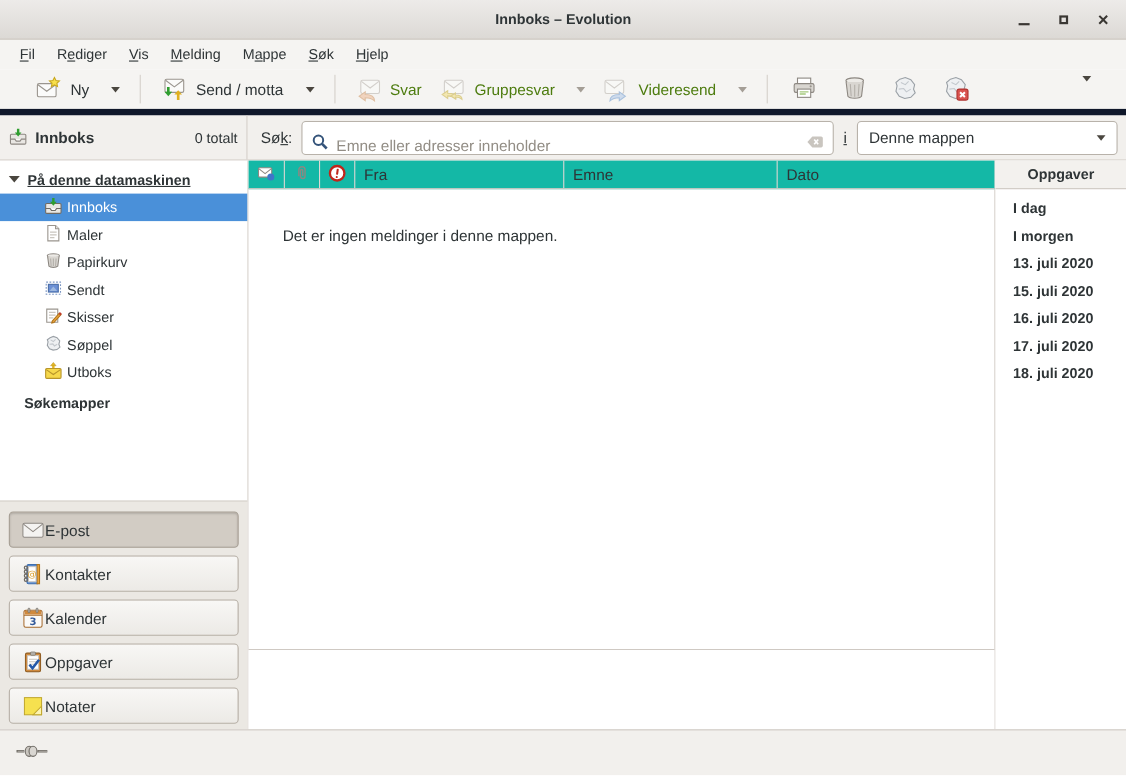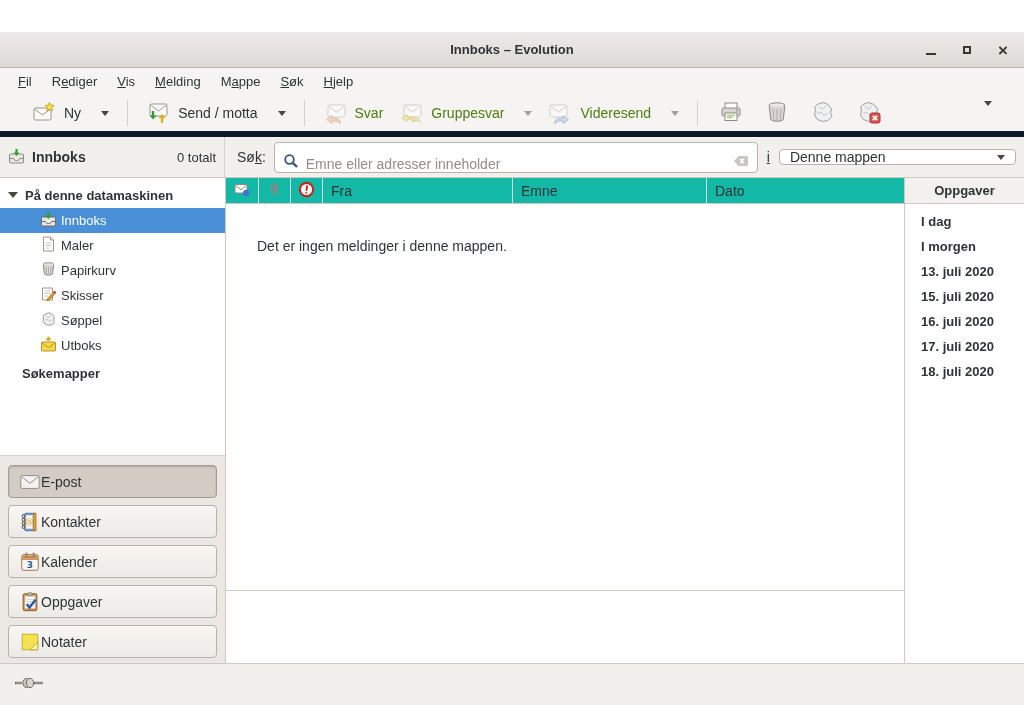--- a/index.html
+++ b/index.html
@@ -1,21 +1,21 @@
 <!DOCTYPE html>
 <html><head>
 <meta charset="utf-8">
 <style>
   * { margin:0; padding:0; box-sizing:border-box; }
   html,body { width:1024px; height:705px; }
   body { font-family:"Liberation Sans","DejaVu Sans",sans-serif; font-size:13px; color:#2e3436; background:#fff; }
   .window { width:1024px; height:705px; display:flex; flex-direction:column; overflow:hidden; background:#fff; }
 
   
-  .titlebar { height:36px; flex:0 0 36px; background:linear-gradient(#edebe9,#dcd9d5); border-bottom:1px solid #bdb6ae; display:flex; align-items:center; position:relative;margin-top:32px; }
+  .titlebar { height:36px; flex:0 0 36px; background:linear-gradient(#edebe9,#dcd9d5); border-bottom:1px solid #bdb6ae; display:flex; align-items:center; position:relative; }
   .title { position:absolute; left:0; right:0; text-align:center; font-weight:bold; font-size:13px; color:#2e3436; }
   .win-controls { position:absolute; right:10px; top:0; height:36px; display:flex; align-items:center; gap:14px; }
   .wc { width:22px; height:22px; display:flex; align-items:center; justify-content:center; cursor:default; color:#3a3733; }
   .wc .min-glyph { width:10px; height:2px; background:#3a3733; margin-top:8px; }
   .wc .max-glyph { width:8px; height:8px; border:2px solid #3a3733; }
   .wc .close-glyph { font-size:17px; font-weight:bold; line-height:1; }
 
   
   .menubar { height:27px; flex:0 0 27px; background:#f5f4f2; display:flex; align-items:center; padding-left:8px; }
   .menu-item { padding:4px 10px; cursor:default; }
@@ -36,30 +36,30 @@
   
   .searchbar { height:41px; flex:0 0 41px; background:#f2f0ed; border-bottom:1px solid #cfc9c3; display:flex; align-items:center; }
   .folderinfo { width:225px; flex:0 0 225px; height:100%; border-right:1px solid #d5d0ca; display:flex; align-items:center; padding:0 8px; gap:7px; }
   .folderinfo .fname { font-weight:bold; font-size:14px; }
   .folderinfo .fcount { margin-left:auto; font-size:13px; }
   .search-label { margin:0 8px 0 12px; font-size:14px; }
   .search-entry { width:484px; height:31px; background:#fff; border:1px solid #b8b2aa; border-radius:4px; display:flex; align-items:flex-end; padding:0 8px; gap:7px; }
   .search-entry input { border:none; outline:none; flex:1; font-size:14px; font-family:inherit; color:#2e3436; background:transparent; }
   .search-entry input::placeholder { color:#928d85; }
   .scope-label { margin:0 9px; font-size:14px; }
-  .combo { flex:1; height:16px; margin-right:8px; background:#fff; border:1px solid #b8b2aa; border-radius:4px; display:flex; align-items:center; padding:0 10px; font-size:14px; }
+  .combo { flex:1; height:31px; margin-right:8px; background:#fff; border:1px solid #b8b2aa; border-radius:4px; display:flex; align-items:center; padding:0 10px; font-size:14px; }
   .combo .arrow-down { margin-left:auto; }
 
   
   .content { flex:1; display:flex; min-height:0; }
 
   
   .sidebar { width:226px; flex:0 0 226px; border-right:1px solid #cdc7c0; display:flex; flex-direction:column; background:#fff; }
   .foldertree { flex:1; padding-top:4px; overflow:hidden; }
-  .tree-root { display:flex; align-items:center; gap:7px; height:26px; padding-left:8px; font-weight:bold; }
+  .tree-root { display:flex; align-items:center; gap:7px; height:26px; padding-left:8px; font-weight:bold;text-decoration:underline; }
   .expander { width:0; height:0; border-left:5px solid transparent; border-right:5px solid transparent; border-top:6px solid #4a463f; }
   .tree-row { display:flex; align-items:center; gap:4px; height:25px; padding-left:40px; cursor:default; }
   .tree-row.selected { background:#4a90d9; color:#fff; }
   .tree-row svg { flex:0 0 auto; }
   .tree-section { font-weight:bold; height:26px; display:flex; align-items:center; padding-left:22px; margin-top:2px; }
 
   .switcher { flex:0 0 208px; background:#ebe8e3; border-top:1px solid #d6d1cb; padding:9px 8px 0 8px; display:flex; flex-direction:column; gap:7px; }
   .sw-btn { height:33px; border:1px solid #b7b0a7; border-radius:4px; background:linear-gradient(#f8f7f5,#eceae6); display:flex; align-items:center; gap:0; padding:0 10px; font-size:14px; cursor:default; }
   .sw-btn.active { background:#d2ccc4; border-color:#a59d93; box-shadow:inset 0 1px 2px rgba(0,0,0,.18); }
   .sw-btn svg { display:block; }
@@ -263,20 +263,28 @@
         <div class="tree-row">
           <span><svg width="17" height="16" viewBox="0 0 16 16">
                 <ellipse cx="8" cy="3.5" rx="5.5" ry="1.8" fill="#eceae6" stroke="#8d8882"></ellipse>
                 <path d="M2.8 4.2 L4 13 a4.3 1.8 0 0 0 8 0 L13.2 4.2" fill="#d9d6d1" stroke="#8d8882"></path>
                 <path d="M5.5 6 l.5 7 M8 6 v7 M10.5 6 l-.5 7" stroke="#b3afa9" fill="none"></path>
               </svg></span>
           <span>Papirkurv</span>
         </div>
         <div class="tree-row">
           <span><svg width="17" height="16" viewBox="0 0 16 16">
+                <rect x="1.5" y="2.5" width="13" height="11" fill="#fff" stroke="#7a95c2" stroke-dasharray="1.6 1.4"></rect>
+                <rect x="3.5" y="4.5" width="9" height="7" fill="#6b8fd4" stroke="#4a6ea8"></rect>
+                <path d="M4.5 10.5 L8 6.5 L11.5 10.5" fill="#9db8e0"></path>
+              </svg></span>
+          <span>Sendt</span>
+        </div>
+        <div class="tree-row">
+          <span><svg width="17" height="16" viewBox="0 0 16 16">
                 <path d="M2 2 h10 v12 h-10z" fill="#fff" stroke="#9a958e"></path>
                 <path d="M4 5 h6 M4 7.5 h6 M4 10 h4" stroke="#c9c5bf"></path>
                 <path d="M7 13 L13.5 5.5 L15 7 L8.5 14.2 L6.6 14.6z" fill="#e8a33c" stroke="#b07419"></path>
                 <path d="M13.5 5.5 L15 7" stroke="#c0392b" stroke-width="2"></path>
               </svg></span>
           <span>Skisser</span>
         </div>
         <div class="tree-row">
           <span><svg width="17" height="16" viewBox="0 0 16 16">
                 <path d="M5 3 L8 1.8 L11.3 3 L13.8 6 L13 9 L14 11.5 L11.3 13.8 L7.8 14.3 L4.5 13 L2.5 10 L3.2 6.8 L2.5 4.8z" fill="#eef0f2" stroke="#9aa0a6"></path>

